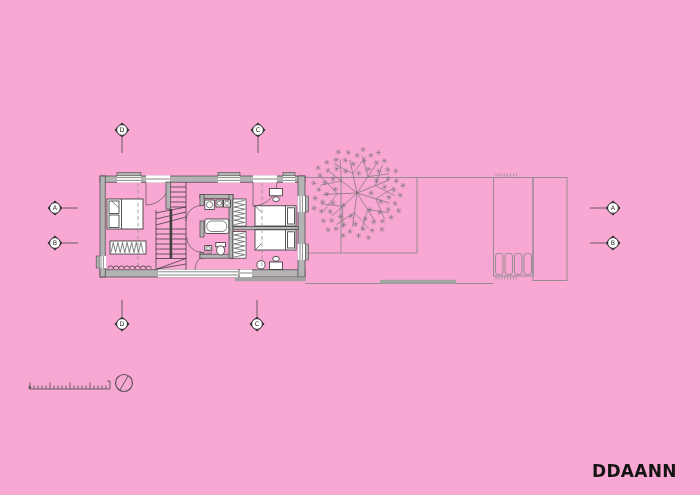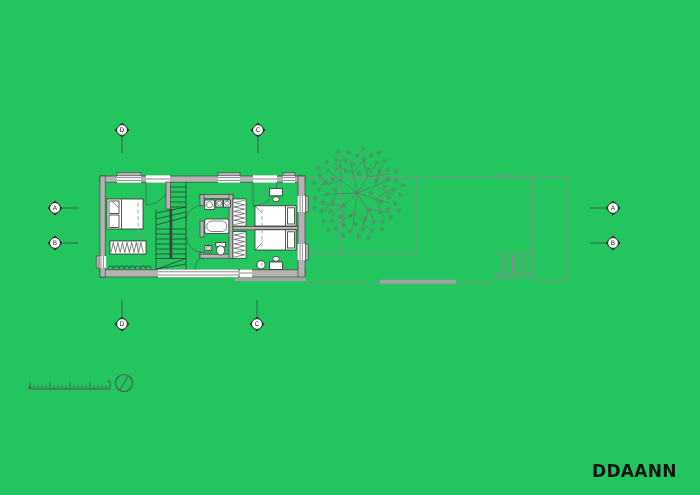--- a/index.html
+++ b/index.html
@@ -1,16 +1,16 @@
 <!DOCTYPE html>
 <html><head>
 <meta charset="utf-8">
 <style>
   html,body{margin:0;padding:0;background:#fff;}
-  .sheet{position:relative;width:700px;height:495px;background:#22c55e;overflow:hidden;
+  .sheet{position:relative;width:700px;height:495px;background:#f9a8d4;overflow:hidden;
          font-family:"DejaVu Sans","Liberation Sans",sans-serif;}
   svg{position:absolute;left:0;top:0;}
   text{font-family:"DejaVu Sans","Liberation Sans",sans-serif;}
   .gridlabel{font-size:6.3px;fill:#222;}
   .logo{font-size:17px;font-weight:bold;letter-spacing:.3px;fill:#141414;}
 </style>
 </head>
 <body>
 
 <div class="sheet">

